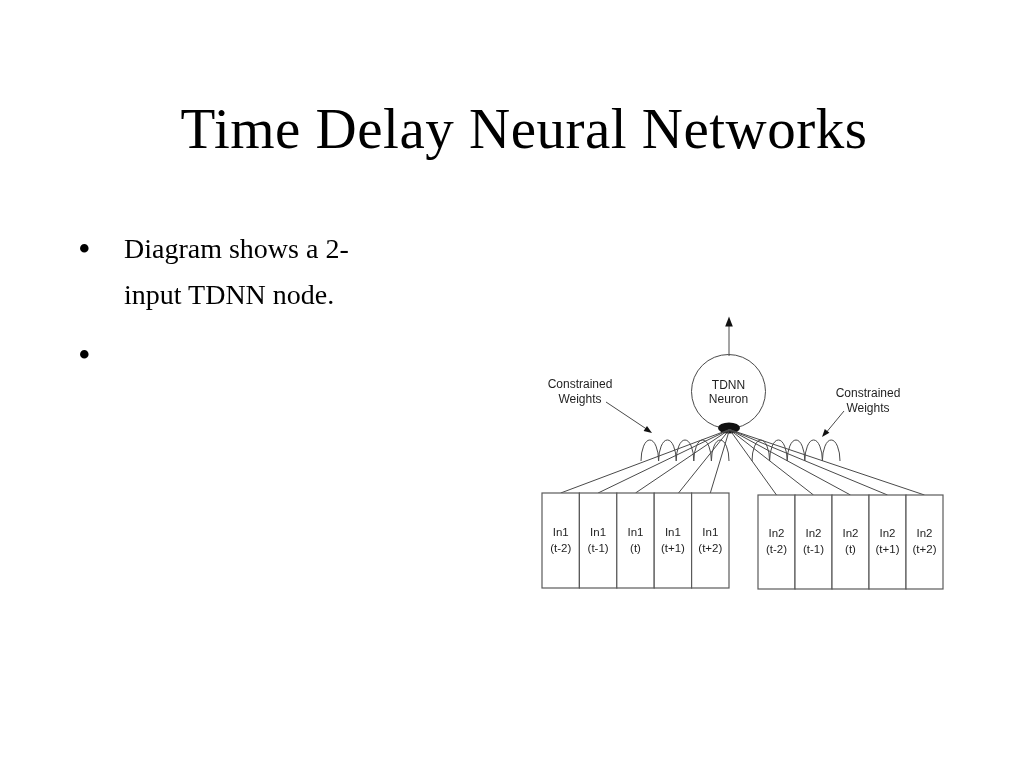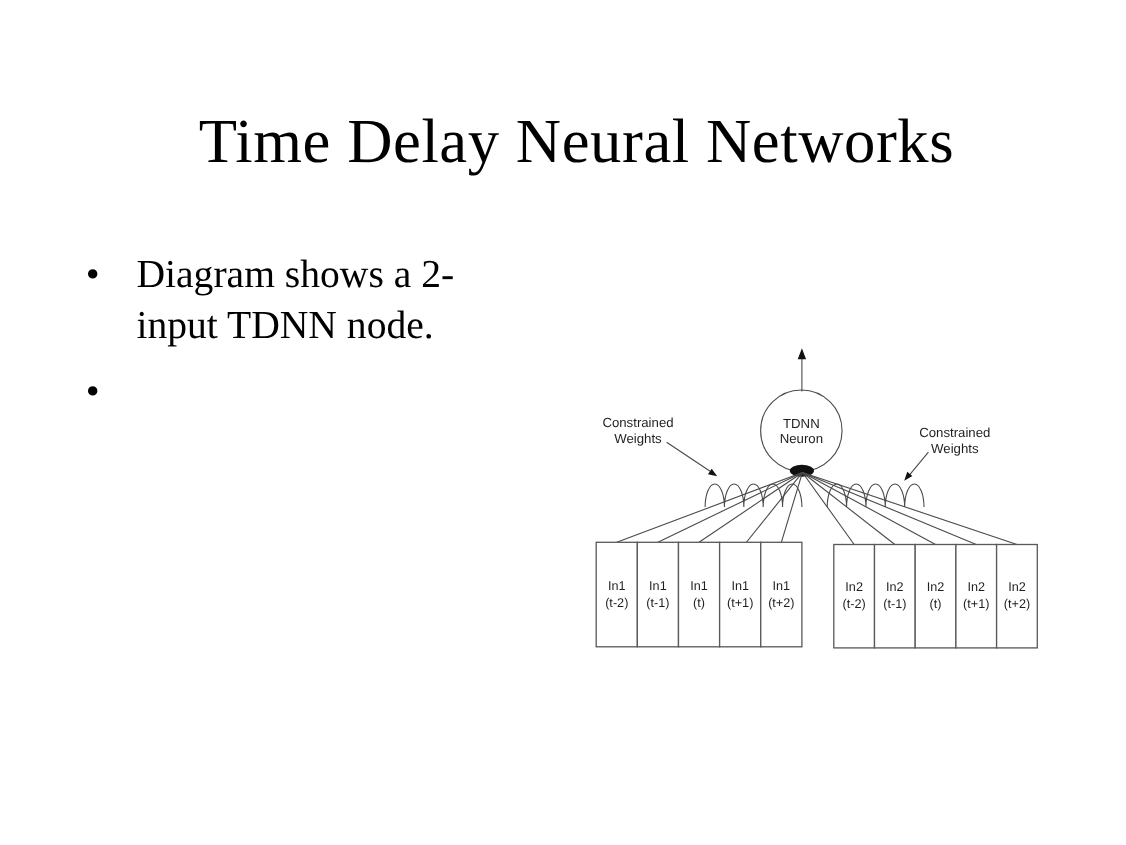--- a/index.html
+++ b/index.html
@@ -47,21 +47,21 @@
   .marker {
     display: block;
     width: 46px;
     flex: 0 0 46px;
     font-size: 36px;
     line-height: 46px;
     color: #000000;
   }
   .btext {
     display: block;
-    font-size: 36px;
+    font-size: 28px;
     line-height: 46px;
     white-space: pre-line;
     color: #000000;
   }
   svg.diagram {
     position: absolute;
     left: 520px;
     top: 300px;
   }
   svg.diagram .stroke {

